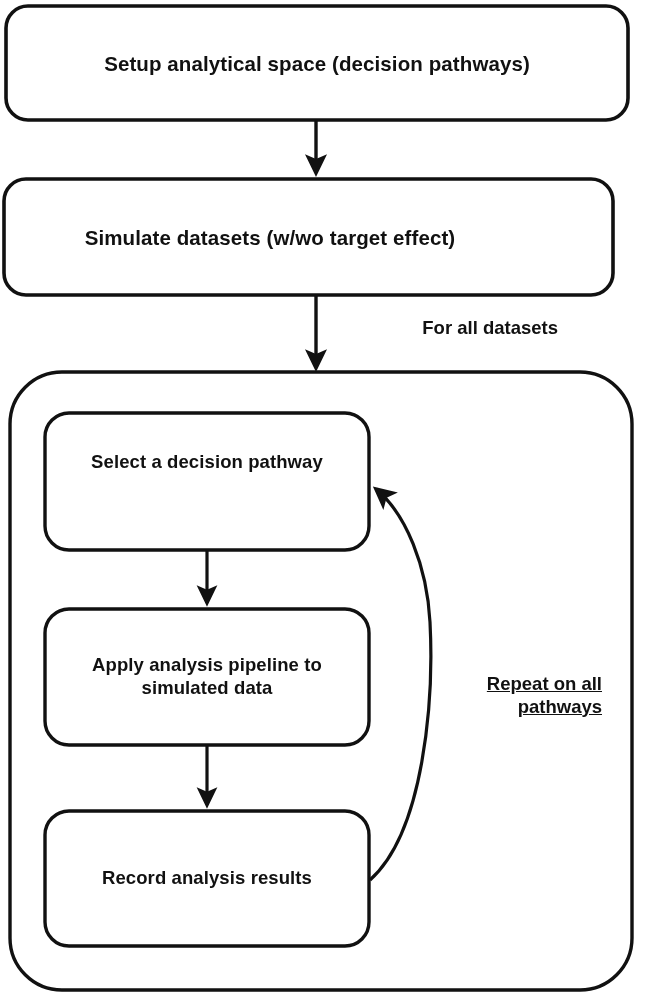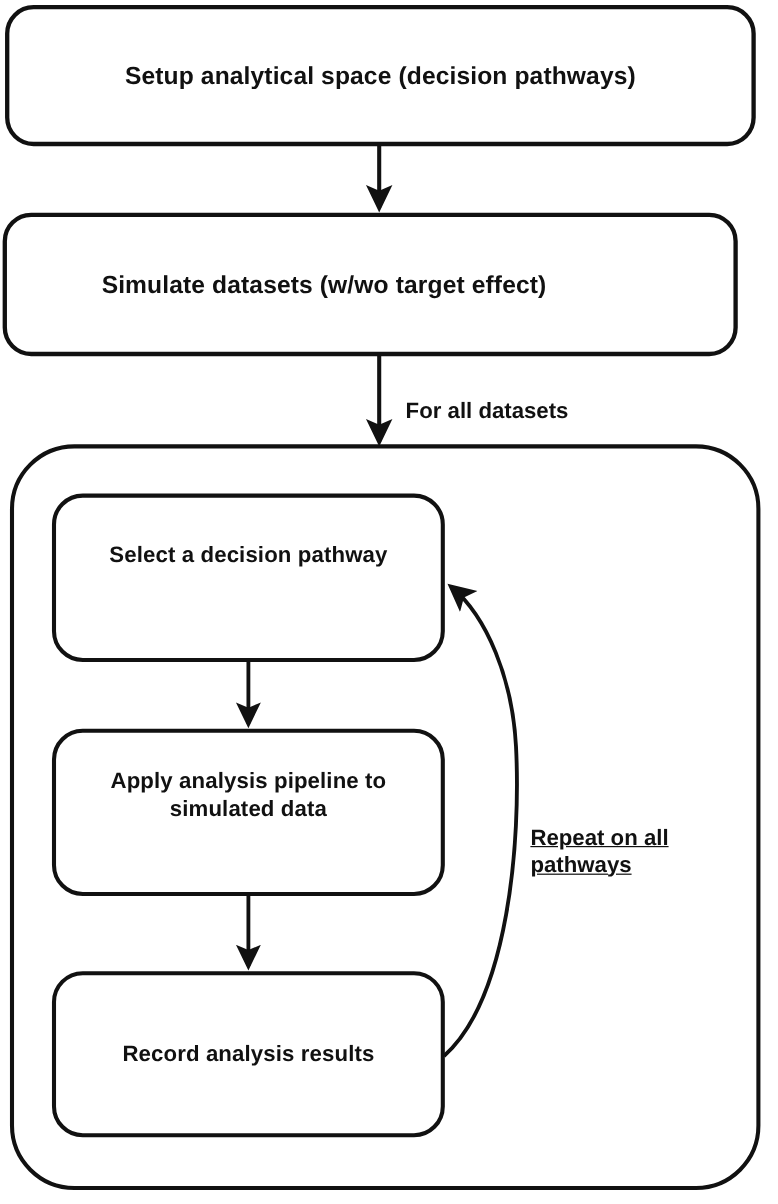--- a/index.html
+++ b/index.html
@@ -33,26 +33,25 @@
     text-align: center;
     color: #111111;
     font-weight: bold;
     letter-spacing: 0.1px;
     line-height: 1.22;
     pointer-events: none;
     white-space: pre-line;
   }
   .edge-label {
     position: absolute;
-    text-align: left;
+    text-align: right;
     color: #111111;
     font-weight: bold;
     line-height: 1.22;
     white-space: pre-line;
-    margin-top: 14px;
   }
   .t-top      { font-size: 20.5px; }
   .t-inner    { font-size: 18.5px; }
   .t-edge     { font-size: 18.5px; }
 </style>
 </head>
 <body>
 
 <div id="canvas">
 
@@ -88,21 +87,21 @@
 
     <path d="M 370 880 C 424 832, 434 700, 430 622 C 427 566, 406 514, 376 489" fill="none" stroke="#111111" stroke-width="3.2" marker-end="url(#arrowhead-curve)"></path>
   </svg>
 
   <div class="node-text t-top" style="left:6px; top:6px; width:622px; height:114px;">Setup analytical space (decision pathways)</div>
 
   <div class="node-text t-top" style="left:4px; top:179px; width:532px; height:116px;">Simulate datasets (w/wo target effect)</div>
 
   <div class="node-text t-inner" style="left:45px; top:413px; width:324px; height:98px;">Select a decision pathway</div>
 
-  <div class="node-text t-inner" style="left:45px; top:595px; width:324px; height:136px;">Apply analysis pipeline to
+  <div class="node-text t-inner" style="left:45px; top:609px; width:324px; height:136px;">Apply analysis pipeline to
 simulated data</div>
 
   <div class="node-text t-inner" style="left:45px; top:811px; width:324px; height:135px;">Record analysis results</div>
 
   <div class="edge-label t-edge" style="left:338px; top:317px; width:220px;">For all datasets</div>
 
   <div class="edge-label t-edge" style="left:442px; top:673px; width:160px;text-decoration:underline;">Repeat on all
 pathways</div>
 
 </div>

